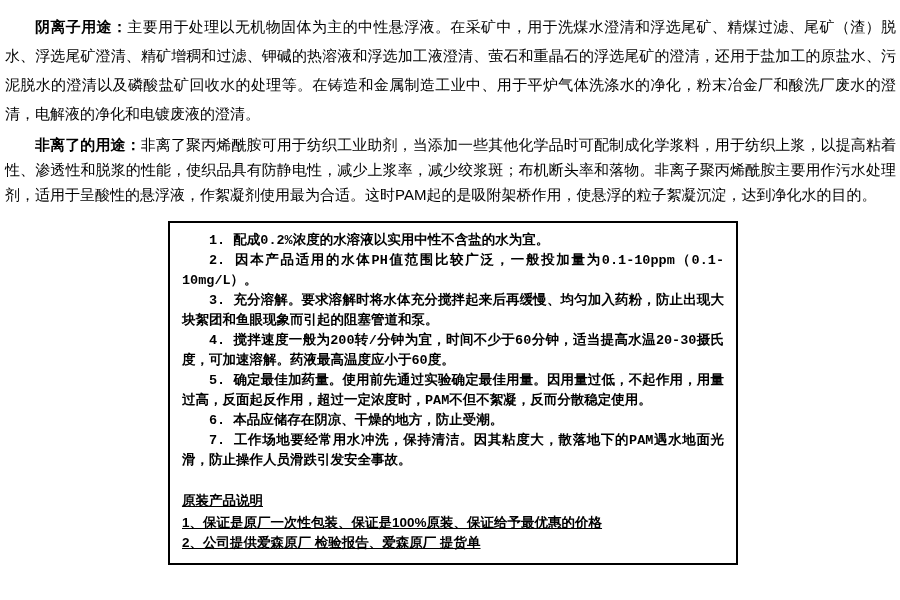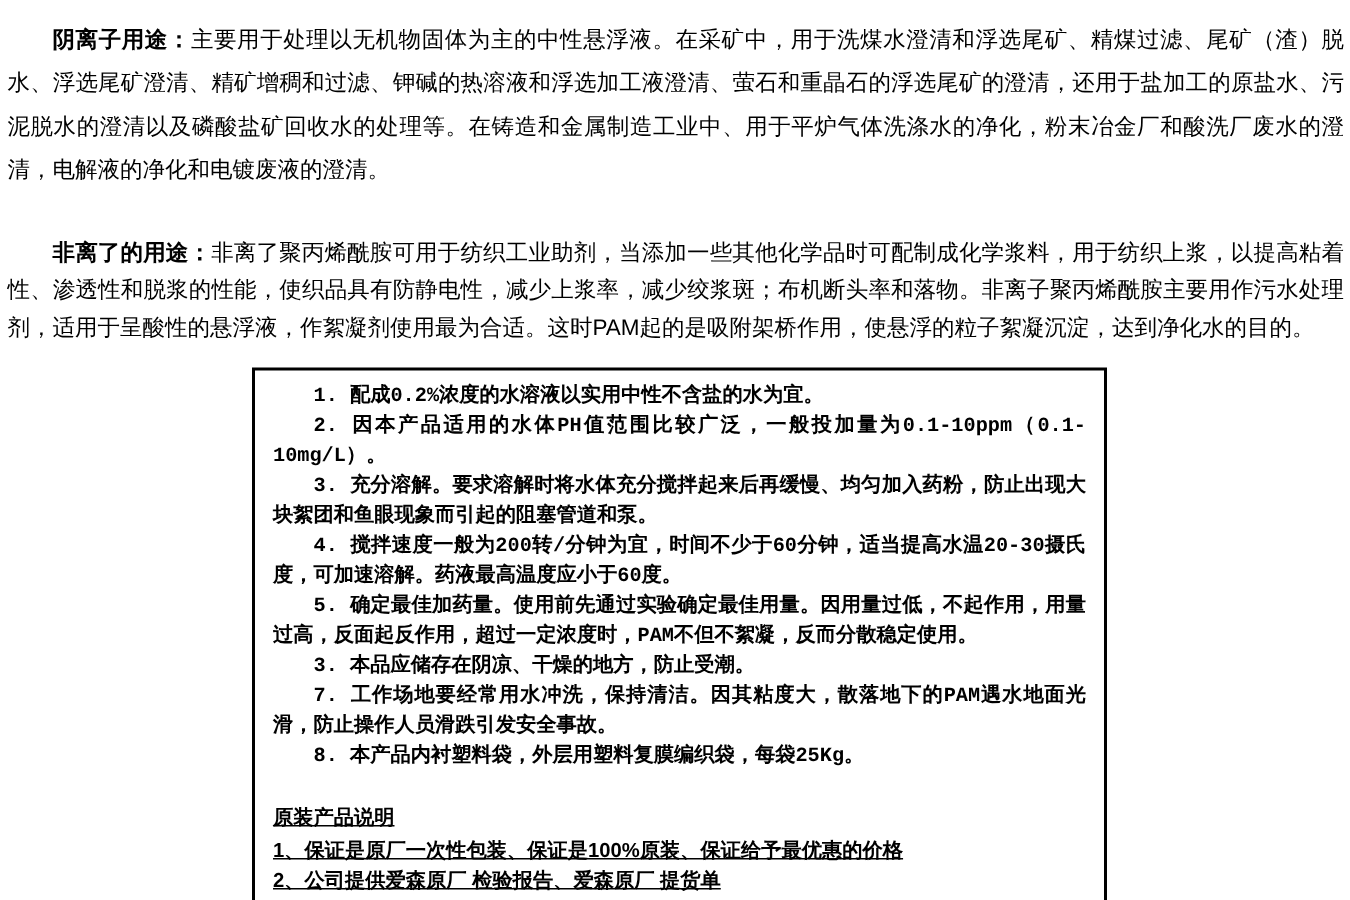--- a/index.html
+++ b/index.html
@@ -25,21 +25,21 @@
     font-size: 15px;
     line-height: 29px;
     text-align: justify;
     text-indent: 2em;
     color: #000;
   }
   .para .lead {
     font-weight: bold;
   }
   .para.second {
-    margin-top: 28px;
+    margin-top: 4px;
     line-height: 25px;
   }
   .notice-box {
     box-sizing: border-box;
     margin: 14px 0 0 163px;
     width: 570px;
     border: 2px solid #000000;
     padding: 8px 12px 10px 12px;
     font-weight: bold;
     font-size: 13.5px;
@@ -77,23 +77,22 @@
 
   <p class="para second"><span class="lead">非离了的用途：</span><span>非离了聚丙烯酰胺可用于纺织工业助剂，当添加一些其他化学品时可配制成化学浆料，用于纺织上浆，以提高粘着性、渗透性和脱浆的性能，使织品具有防静电性，减少上浆率，减少绞浆斑；布机断头率和落物。非离子聚丙烯酰胺主要用作污水处理剂，适用于呈酸性的悬浮液，作絮凝剂使用最为合适。这时PAM起的是吸附架桥作用，使悬浮的粒子絮凝沉淀，达到净化水的目的。</span></p>
 
   <div class="notice-box">
 
     <p class="box-item">1. 配成0.2%浓度的水溶液以实用中性不含盐的水为宜。</p>
     <p class="box-item">2. 因本产品适用的水体PH值范围比较广泛，一般投加量为0.1-10ppm（0.1-10mg/L）。</p>
     <p class="box-item">3. 充分溶解。要求溶解时将水体充分搅拌起来后再缓慢、均匀加入药粉，防止出现大块絮团和鱼眼现象而引起的阻塞管道和泵。</p>
     <p class="box-item">4. 搅拌速度一般为200转/分钟为宜，时间不少于60分钟，适当提高水温20-30摄氏度，可加速溶解。药液最高温度应小于60度。</p>
     <p class="box-item">5. 确定最佳加药量。使用前先通过实验确定最佳用量。因用量过低，不起作用，用量过高，反面起反作用，超过一定浓度时，PAM不但不絮凝，反而分散稳定使用。</p>
-    <p class="box-item">3. 本品应储存在阴凉、干燥的地方，防止受潮。</p>
+    <p class="box-item">6. 本品应储存在阴凉、干燥的地方，防止受潮。</p>
     <p class="box-item">7. 工作场地要经常用水冲洗，保持清洁。因其粘度大，散落地下的PAM遇水地面光滑，防止操作人员滑跌引发安全事故。</p>
-    <p class="box-item">8. 本产品内衬塑料袋，外层用塑料复膜编织袋，每袋25Kg。</p>
 
     <div class="box-gap"></div>
 
     <p class="box-subtitle">原装产品说明</p>
     <p class="box-line">1、保证是原厂一次性包装、保证是100%原装、保证给予最优惠的价格</p>
     <p class="box-line">2、公司提供爱森原厂 检验报告、爱森原厂 提货单</p>
 
   </div>
 
 </div>

